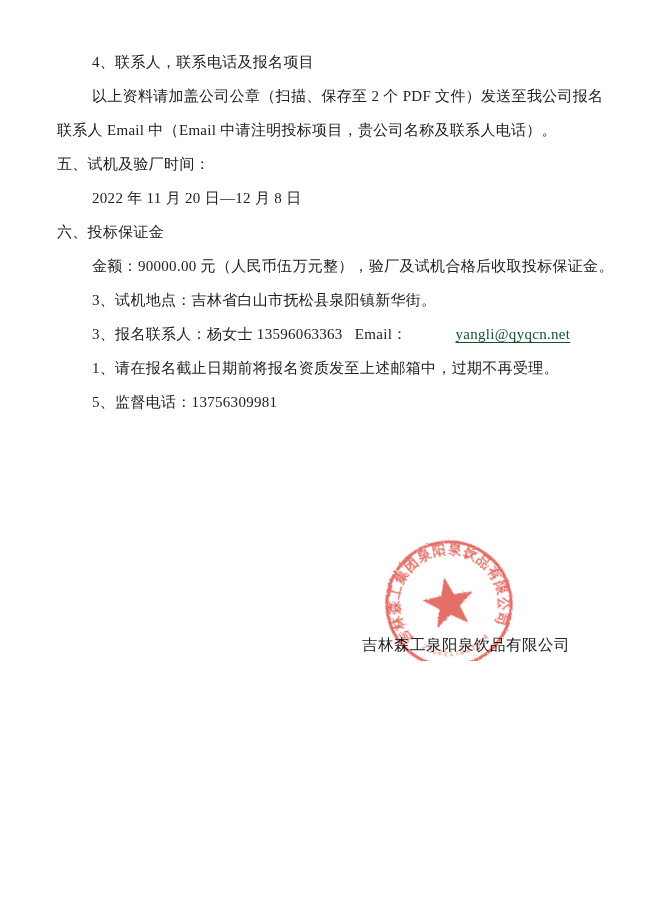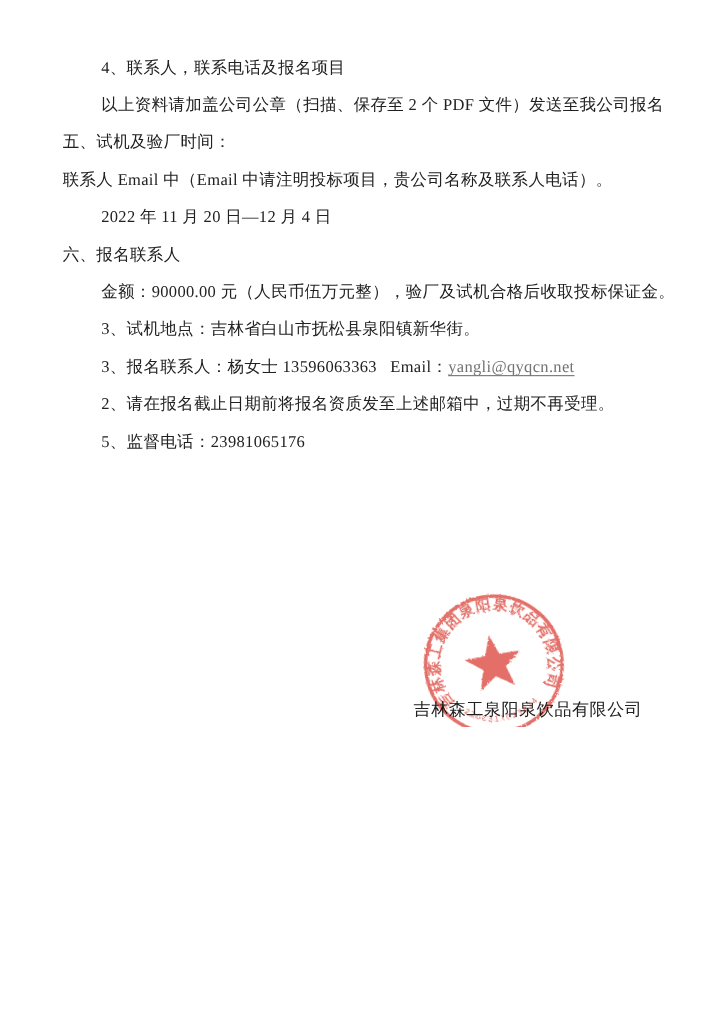--- a/index.html
+++ b/index.html
@@ -23,26 +23,27 @@
     margin: 0;
     font-size: 15px;
     line-height: 34px;
     white-space: pre-wrap;
     letter-spacing: 0.3px;
   }
   .indent { padding-left: 35px; }
   .email {
     text-decoration: underline;
     text-underline-offset: 3px;
-    color: #737373;
+    color: #14532d;
     cursor: pointer;
+    margin-left: 48px;
   }
   .company-name {
     position: absolute;
-    left: 376px;
+    left: 362px;
     top: 635px;
     font-size: 15.5px;
     letter-spacing: 0.5px;
     white-space: pre;
     z-index: 1;
   }
   .sign-date {
     position: absolute;
     left: 420px;
     top: 669px;
@@ -76,29 +77,29 @@
   }
 </style>
 </head>
 <body>
 
 <div class="page">
 
   <div class="doc-text">
     <p class="line indent">4、联系人，联系电话及报名项目</p>
     <p class="line indent">以上资料请加盖公司公章（扫描、保存至 2 个 PDF 文件）发送至我公司报名</p>
+    <p class="line">联系人 Email 中（Email 中请注明投标项目，贵公司名称及联系人电话）。</p>
     <p class="line">五、试机及验厂时间：</p>
-    <p class="line">联系人 Email 中（Email 中请注明投标项目，贵公司名称及联系人电话）。</p>
-    <p class="line indent">2022 年 11 月 20 日—12 月 4 日</p>
-    <p class="line">六、报名联系人</p>
+    <p class="line indent">2022 年 11 月 20 日—12 月 8 日</p>
+    <p class="line">六、投标保证金</p>
     <p class="line indent">金额：90000.00 元（人民币伍万元整），验厂及试机合格后收取投标保证金。</p>
     <p class="line indent">3、试机地点：吉林省白山市抚松县泉阳镇新华街。</p>
     <p class="line indent"><span>3、报名联系人：杨女士 13596063363   Email：</span><span class="email">yangli@qyqcn.net</span></p>
-    <p class="line indent">2、请在报名截止日期前将报名资质发至上述邮箱中，过期不再受理。</p>
-    <p class="line indent">5、监督电话：23981065176</p>
+    <p class="line indent">1、请在报名截止日期前将报名资质发至上述邮箱中，过期不再受理。</p>
+    <p class="line indent">5、监督电话：13756309981</p>
   </div>
 
   <div class="company-name">吉林森工泉阳泉饮品有限公司</div>
   <div class="sign-date">2024 年 11 月 20 日</div>
 
   <svg class="seal" viewBox="-66 -66 132 132" xmlns="http://www.w3.org/2000/svg">
     <defs>
       <filter id="stamp" x="-20%" y="-20%" width="140%" height="140%">
         <feTurbulence type="fractalNoise" baseFrequency="0.55" numOctaves="2" seed="7" result="noise"></feTurbulence>
         <feDisplacementMap in="SourceGraphic" in2="noise" scale="2.5"></feDisplacementMap>

